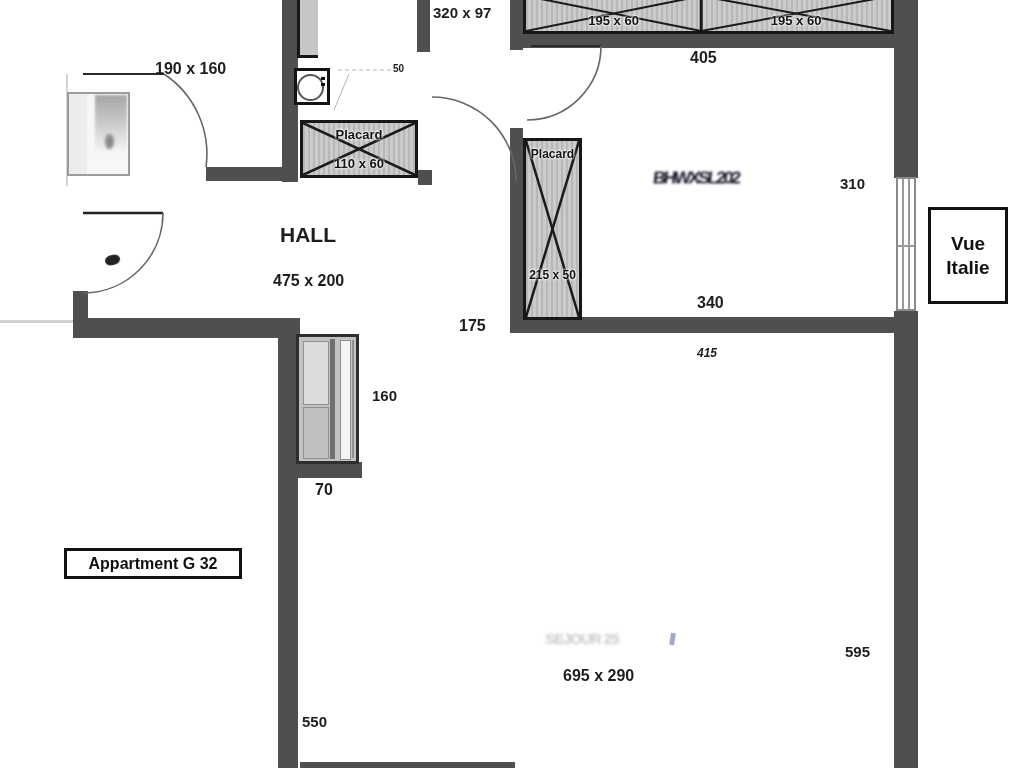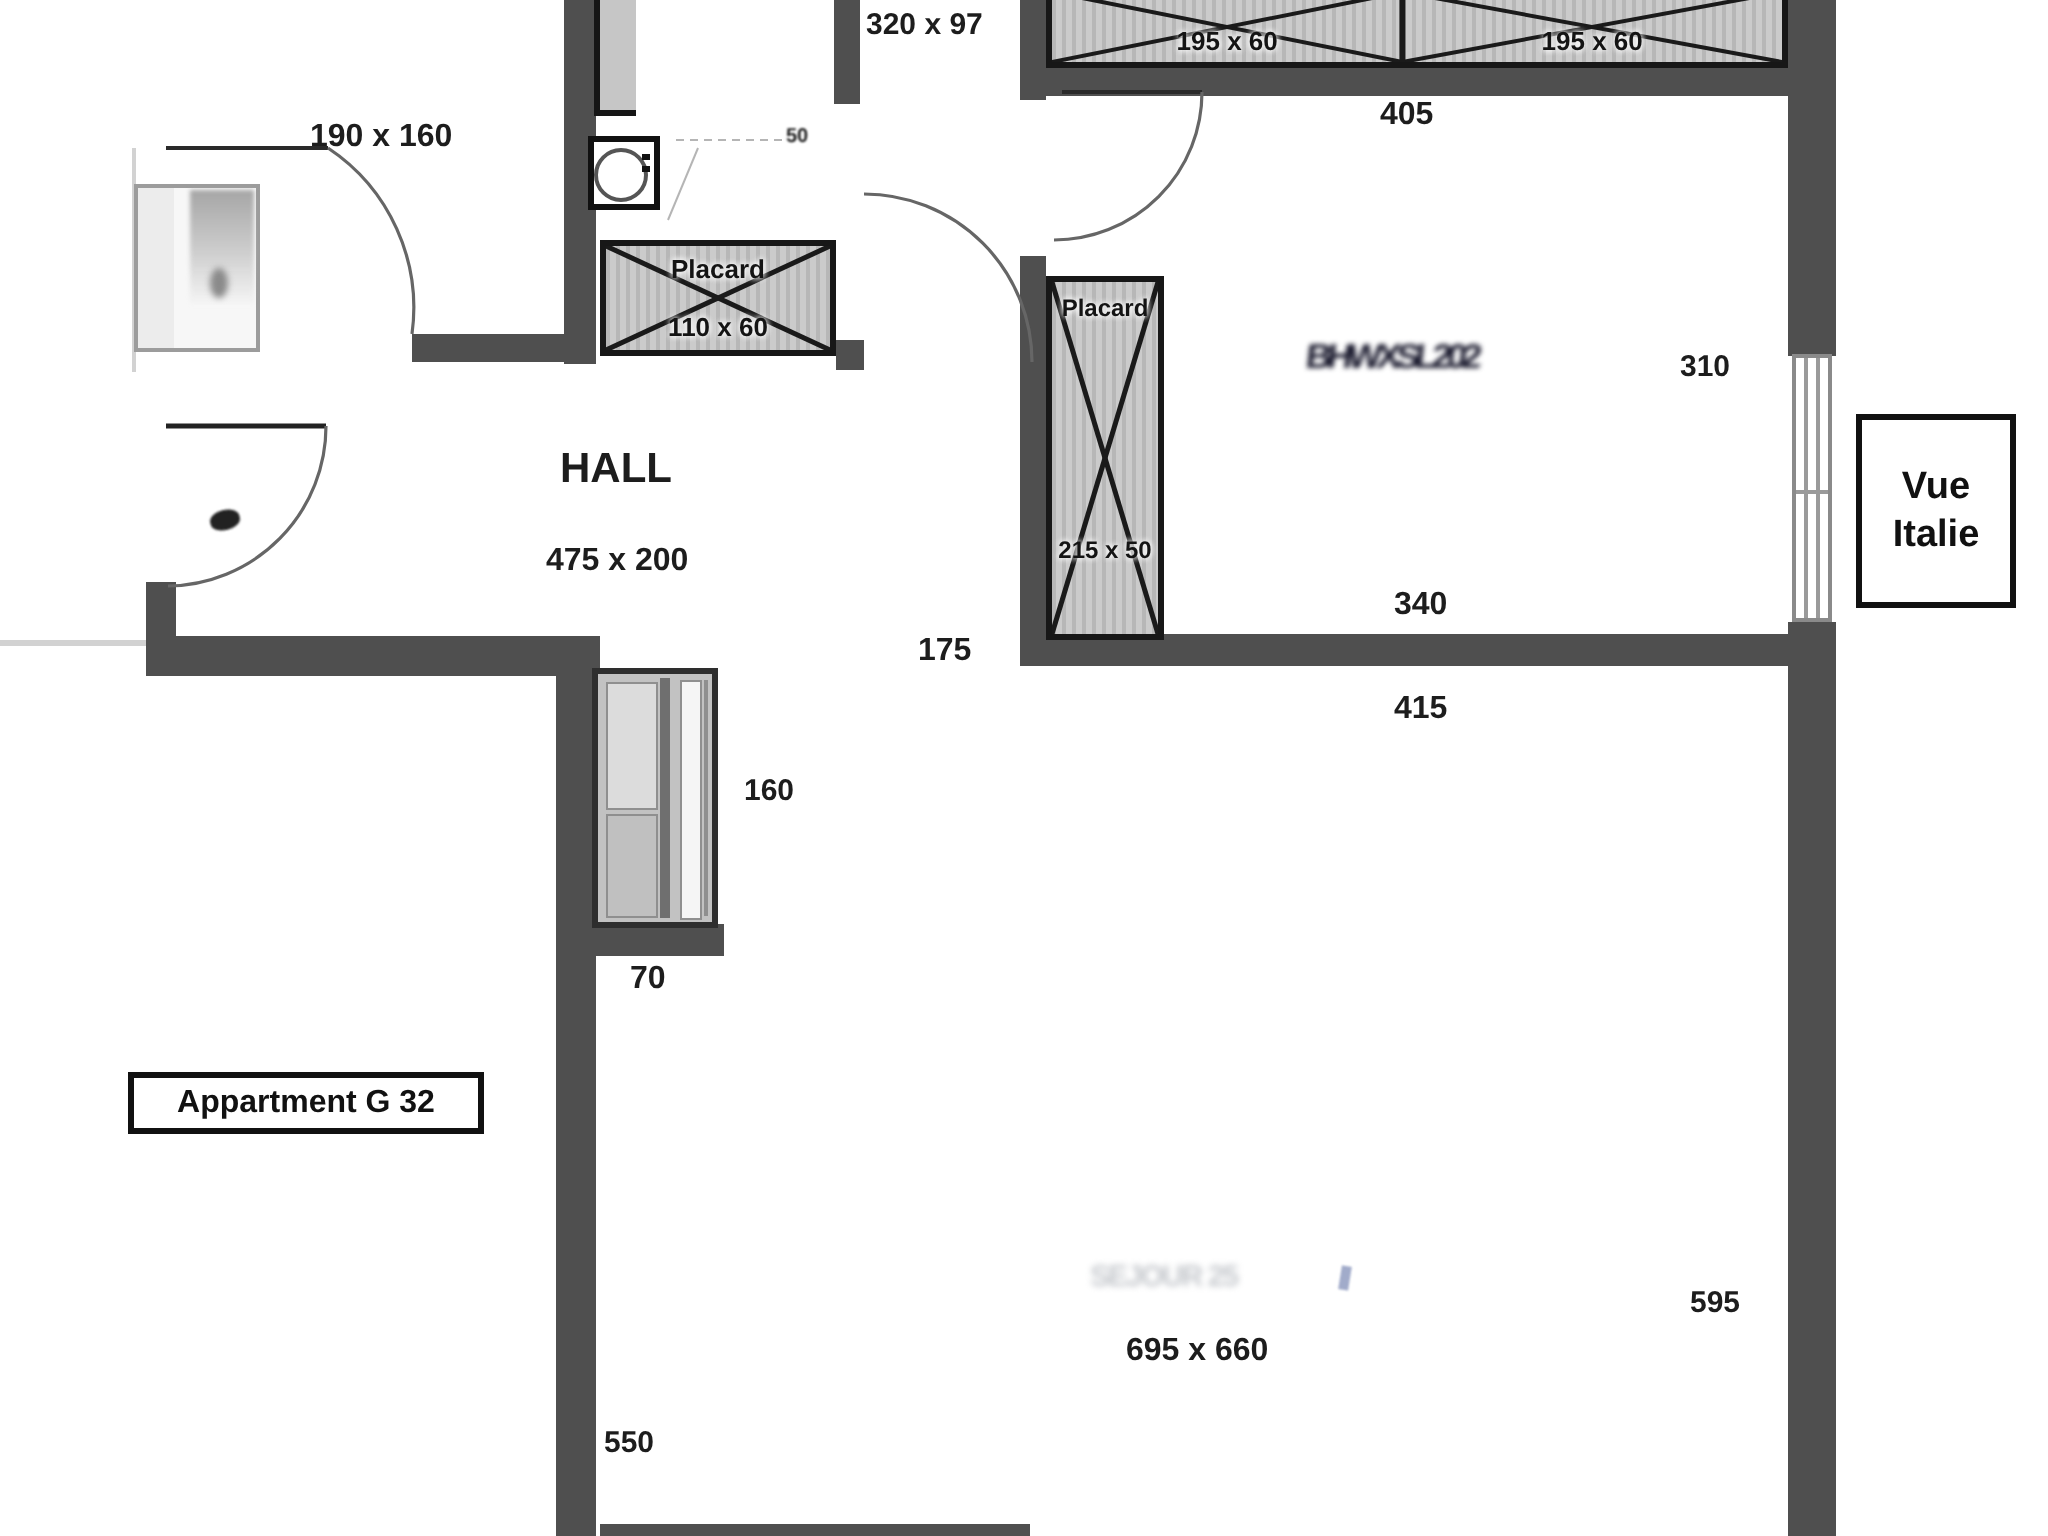--- a/index.html
+++ b/index.html
@@ -144,34 +144,34 @@
 
   <div class="dim" style="left:433px;top:5px;font-size:15px;">320 x 97</div>
   <div class="dim" style="left:690px;top:50px;font-size:16px;">405</div>
   <div class="dim" style="left:155px;top:61px;font-size:16px;">190 x 160</div>
   <div class="dim" style="left:393px;top:64px;font-size:10px;filter:blur(.4px);">50</div>
   <div class="dim" style="left:280px;top:224px;font-size:21px;">HALL</div>
   <div class="dim" style="left:273px;top:273px;font-size:16px;">475 x 200</div>
   <div class="dim" style="left:416px;top:318px;font-size:16px;margin-left:43px;">175</div>
   <div class="dim" style="left:840px;top:176px;font-size:15px;">310</div>
   <div class="dim" style="left:697px;top:295px;font-size:16px;">340</div>
-  <div class="dim" style="left:697px;top:347px;font-size:16px;">415</div>
+  <div class="dim" style="left:697px;top:347px;font-size:12px;font-style:italic;">415</div>
   <div class="dim" style="left:372px;top:388px;font-size:15px;text-align:right;">160</div>
   <div class="dim" style="left:315px;top:482px;font-size:16px;">70</div>
-  <div class="dim" style="left:563px;top:668px;font-size:16px;">695 x 660</div>
+  <div class="dim" style="left:563px;top:668px;font-size:16px;">695 x 290</div>
   <div class="dim" style="left:845px;top:644px;font-size:15px;">595</div>
   <div class="dim" style="left:302px;top:714px;font-size:15px;">550</div>
 
   <div class="smudge1" style="left:653px;top:168px;font-size:18px;">BHWXSL202</div>
   <div class="smudge2" style="left:545px;top:630px;font-size:15px;">SEJOUR 25</div>
 
   <div class="frame-box" style="left:928px;top:207px;width:80px;height:97px;font-size:19px;line-height:1.25;">
     <div>
       <div>Vue</div>
       <div>Italie</div>
     </div>
   </div>
 
-  <div class="frame-box" style="left:64px;top:536px;width:178px;height:31px;font-size:16px;">
+  <div class="frame-box" style="left:64px;top:548px;width:178px;height:31px;font-size:16px;">
     <span style="filter:blur(.3px);">Appartment G 32</span>
   </div>
 
 </div>
 
 </body></html>

